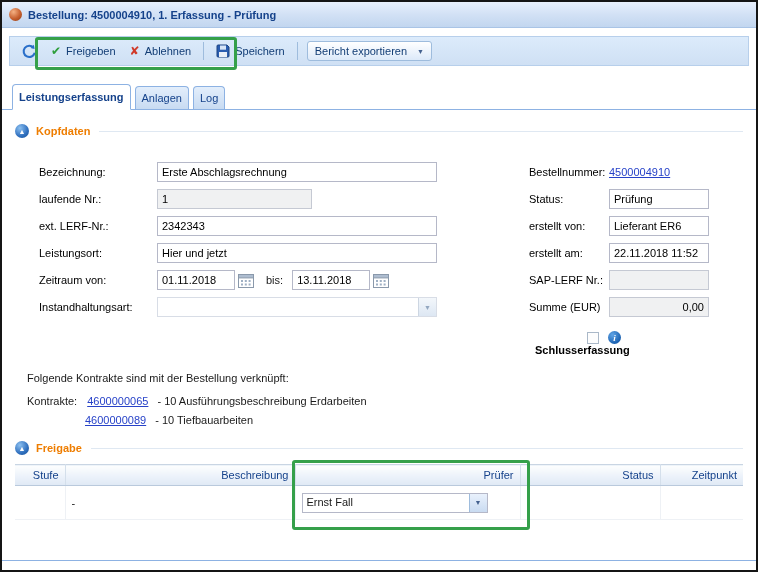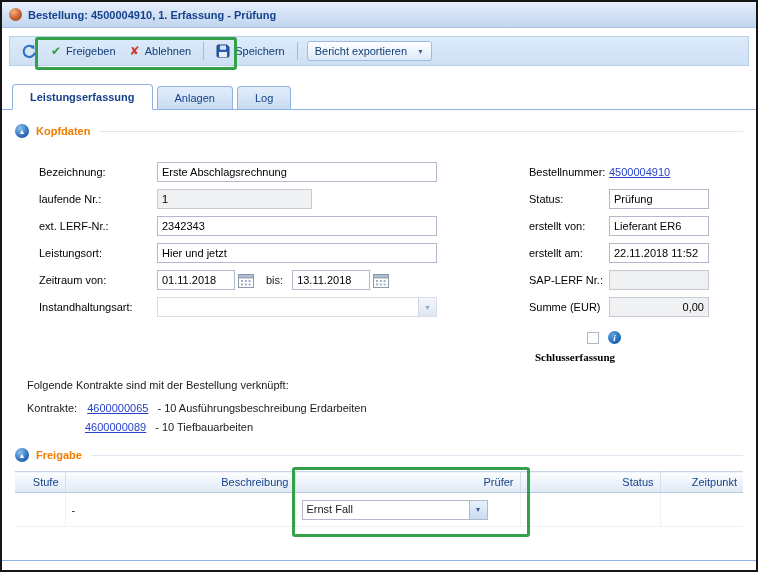--- a/index.html
+++ b/index.html
@@ -23,21 +23,21 @@
   .icon-x{color:#d03a2a;font-size:12px;line-height:1;}
   .tbtn.menu{border:1px solid #9ebcdd;background:linear-gradient(#ffffff,#dce9f9);border-radius:3px;margin-left:4px;}
   .menu-arrow{font-size:7px;color:#44618f;margin-left:5px;}
 
   .green-box{position:absolute;border:3px solid #35a04a;border-radius:3px;pointer-events:none;z-index:5;}
   .gb-toolbar{left:25px;top:0;width:196px;height:27px;}
 
   
   .tabstrip{margin-top:17px;padding-left:10px;display:flex;gap:4px;align-items:flex-end;height:26px;
     border-bottom:1px solid #8db2e3;}
-  .tab{box-sizing:border-box;height:23px;display:flex;align-items:center;padding:0 17px;
+  .tab{box-sizing:border-box;height:23px;display:flex;align-items:center;padding:0 6px;
     background:linear-gradient(#e3eefb,#c8dbf2);border:1px solid #8db2e3;border-bottom:none;
     border-radius:4px 4px 0 0;color:#15428b;cursor:default;white-space:nowrap;}
   .tab.active{height:26px;background:#fff;font-weight:bold;position:relative;top:1px;border-bottom:1px solid #fff;}
 
   
   .content{position:relative;padding:8px 13px 0;}
   .section-hdr{display:flex;align-items:center;gap:7px;margin-top:6px;}
   .sec-icon{width:14px;height:14px;border-radius:50%;flex:0 0 auto;display:flex;align-items:center;justify-content:center;
     background:radial-gradient(circle at 35% 30%,#8cc0f0,#2f6fbe 60%,#174e92);color:#fff;font-size:7px;line-height:1;}
   .sec-title{color:#ee7d00;font-weight:bold;}
@@ -65,21 +65,21 @@
   .combo.disabled{border-color:#d8dde6;}
   .combo.disabled .trigger{border-left-color:#cdd6e2;background:linear-gradient(#f3f7fb,#dde7f3);color:#93a7c0;}
   a.lnk{color:#2742c8;text-decoration:underline;cursor:pointer;}
 
   .schluss{margin-top:14px;}
   .schluss-top{display:flex;align-items:center;gap:9px;padding-left:58px;}
   .checkbox{width:12px;height:12px;box-sizing:border-box;border:1px solid #aab8c8;background:#fdfdfd;flex:0 0 auto;}
   .info-icon{width:13px;height:13px;border-radius:50%;display:flex;align-items:center;justify-content:center;flex:0 0 auto;
     background:radial-gradient(circle at 35% 30%,#5fa4e6,#1b62b2 70%);color:#fff;
     font:italic bold 9px "Liberation Serif","DejaVu Serif",serif;}
-  .schluss-label{margin-top:7px;padding-left:6px;font-weight:bold;color:#000;font-family:Liberation Serif, serif;}
+  .schluss-label{padding-left:6px;font-weight:bold;color:#000;}
 
   
   .kontrakte{margin-top:16px;padding-left:12px;}
   .kontrakte .intro{margin-bottom:11px;}
   .krow{margin-bottom:7px;}
   .krow .klabel{margin-right:7px;}
   .krow.indent{padding-left:58px;}
   .kdesc{margin-left:6px;}
 
   

